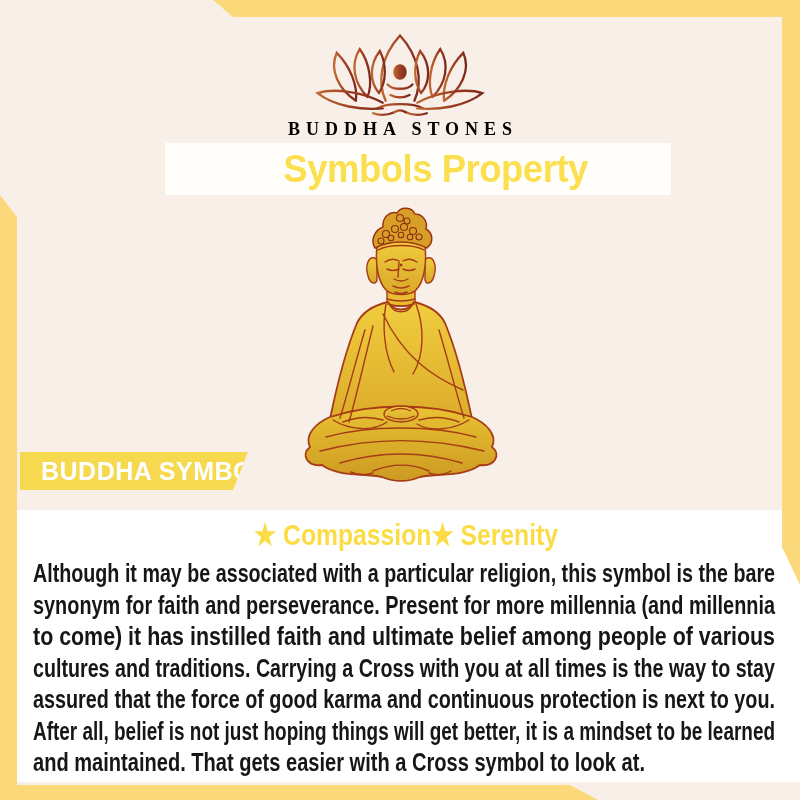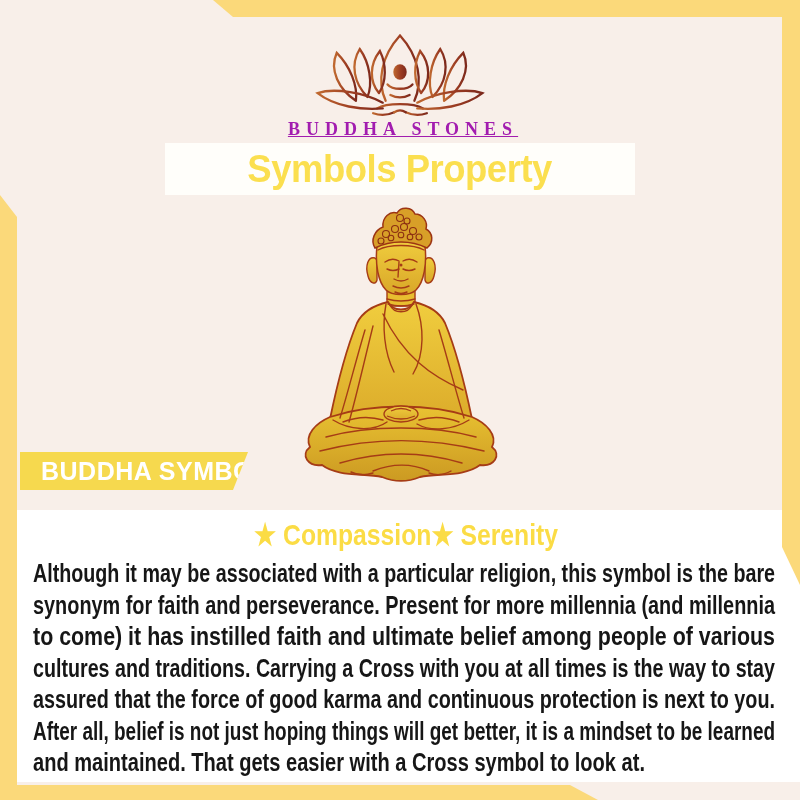--- a/index.html
+++ b/index.html
@@ -3,27 +3,27 @@
 <meta charset="utf-8">
 <style>
   html,body{margin:0;padding:0;background:#ffffff;}
   #stage{position:relative;width:800px;height:800px;overflow:hidden;
          background:#f8efe9;font-family:"Liberation Sans",sans-serif;}
   .abs{position:absolute;}
   
   #white-section{left:17px;top:510px;width:783px;height:272px;background:#ffffff;}
   
   #title-banner{left:165px;top:143px;width:470px;height:52px;background:#fffefa;
-                display:flex;align-items:center;justify-content:center;}
+                display:flex;align-items:center;justify-content:center;padding-left:36px;}
   #title-banner .t{font-size:38px;font-weight:bold;color:#fbdf4f;letter-spacing:-.5px;
                    transform:scaleX(.96);white-space:nowrap;}
   
   #brand-name{left:0;top:119px;width:800px;text-align:center;
               font-family:"Liberation Serif",serif;font-size:18px;font-weight:600;
-              color:#a21caf;letter-spacing:6px;text-indent:6px;text-decoration:underline;}
+              color:#000000;letter-spacing:6px;text-indent:6px;}
   
   #ribbon{left:20px;top:452px;width:228px;height:38px;background:#f6d94e;
           clip-path:polygon(0 0,100% 0,calc(100% - 15px) 100%,0 100%);
           display:flex;align-items:center;}
   #ribbon .t{color:#ffffff;font-size:25px;font-weight:600;letter-spacing:.5px;
              padding-left:21px;white-space:nowrap;}
   svg{display:block;}
   .noptr{pointer-events:none;}
 </style>
 </head>

